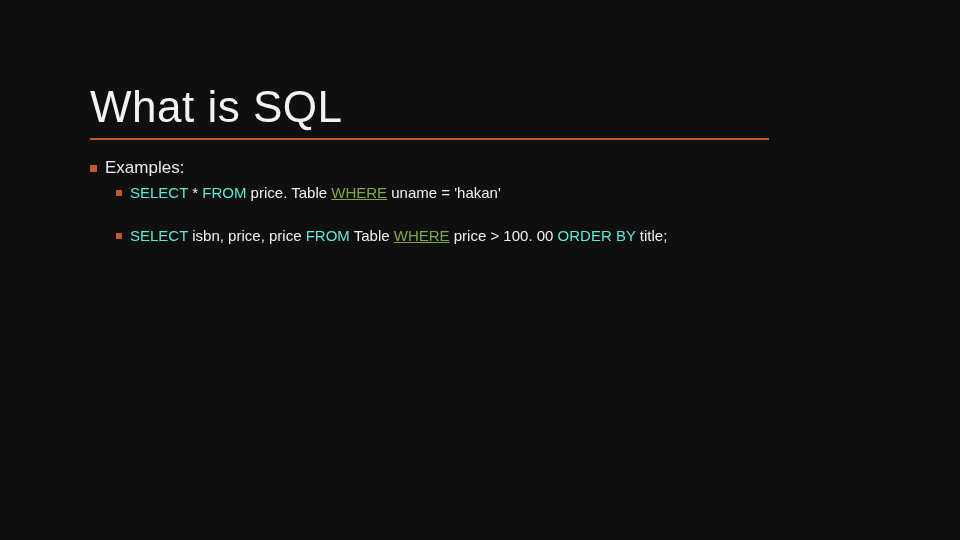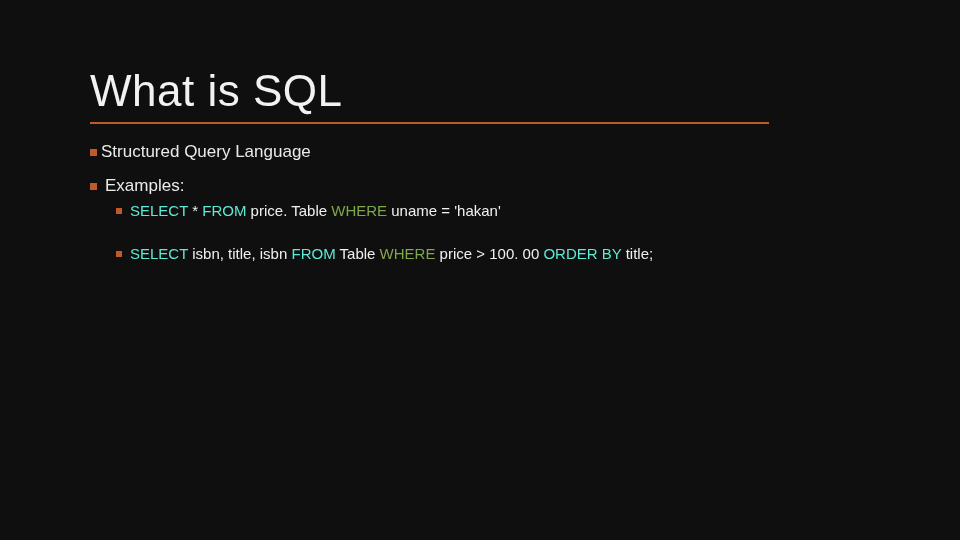--- a/index.html
+++ b/index.html
@@ -9,21 +9,21 @@
     height: 540px;
     background: #0f0f0f;
     font-family: "Segoe UI", "Helvetica Neue", Arial, sans-serif;
     color: #e8e8e8;
     overflow: hidden;
   }
   .slide {
     box-sizing: border-box;
     width: 859px;
     height: 540px;
-    padding: 0 90px;
+    padding: 16px 90px;
     position: relative;
   }
   .title {
     font-size: 44px;
     font-weight: 300;
     color: #f2f2f2;
     padding-top: 66px;
     padding-bottom: 6px;
     border-bottom: 2px solid #c05a28;
     letter-spacing: 0.5px;
@@ -59,58 +59,54 @@
   }
   .sub-bullet .sq {
     flex: 0 0 auto;
     width: 6px;
     height: 6px;
     background: #c05a28;
     margin-top: 6px;
     margin-right: 8px;
   }
   .kw   { color: #5eead4; }   
-  .kw2  { color: #7fa84a; }   
+  .kw2  { color: #7fa84a; text-decoration: underline; }   
   .txt  { color: #f0f0f0; }
   .bullet.examples { margin-bottom: 4px; }
   .bullet.examples .sq { margin-right: 8px; }
 </style>
 </head>
 <body>
 
 <div class="slide">
 
   <div class="title">What is SQL</div>
 
   <div class="body">
 
-    <div class="bullet l1">
-      <span class="sq"></span>
-      <span>Structured Query Language</span>
-    </div>
 
 
     <div class="bullet examples">
       <span class="sq"></span>
       <span>Examples:</span>
     </div>
 
     <div class="sub-list">
 
       <div class="sub-bullet">
         <span class="sq"></span>
         <span>
           <span class="kw">SELECT</span><span class="txt"> * </span><span class="kw">FROM</span><span class="txt"> price. Table </span><span class="kw2">WHERE</span><span class="txt"> uname = 'hakan'</span>
         </span>
       </div>
 
       <div class="sub-bullet">
         <span class="sq"></span>
         <span>
-          <span class="kw">SELECT</span><span class="txt"> isbn, title, isbn </span><span class="kw">FROM</span><span class="txt">  Table </span><span class="kw2">WHERE</span><span class="txt"> price &gt; 100. 00 </span><span class="kw">ORDER BY</span><span class="txt"> title;</span>
+          <span class="kw">SELECT</span><span class="txt"> isbn, price, price </span><span class="kw">FROM</span><span class="txt">  Table </span><span class="kw2">WHERE</span><span class="txt"> price &gt; 100. 00 </span><span class="kw">ORDER BY</span><span class="txt"> title;</span>
         </span>
       </div>
 
     </div>
 
   </div>
 
 </div>
 
 </body></html>

